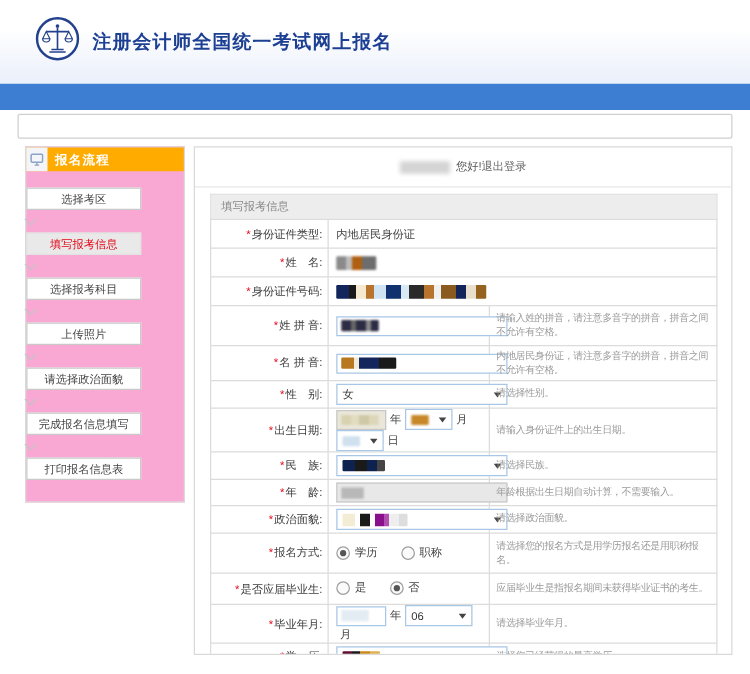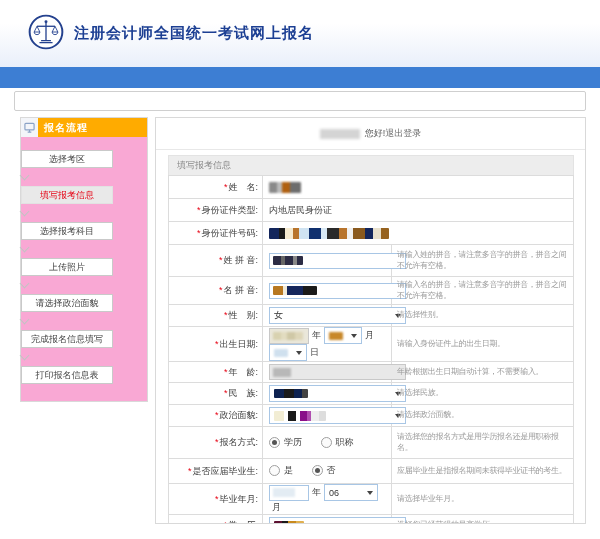--- a/index.html
+++ b/index.html
@@ -146,48 +146,48 @@
       <div class="secbar">填写报考信息</div>
       <table>
         <colgroup>
             <col style="width:94px">
             <col style="width:129px">
             <col>
           </colgroup>
 
         <tbody>
             <tr style="height:23px">
+          <td class="lab"><span class="req">*</span><span>身份证件类型:</span></td>
+          <td class="val" colspan="2"><span>内地居民身份证</span></td>
+        </tr>
+
+        <tr style="height:23px">
           <td class="lab"><span class="req">*</span><span>姓　名:</span></td>
           <td class="val" colspan="2"><span class="mx mx-name"></span></td>
-        </tr>
-
-        <tr style="height:23px">
-          <td class="lab"><span class="req">*</span><span>身份证件类型:</span></td>
-          <td class="val" colspan="2"><span>内地居民身份证</span></td>
         </tr>
 
         <tr style="height:23px">
           <td class="lab"><span class="req">*</span><span>身份证件号码:</span></td>
           <td class="val" colspan="2"><span class="mx mx-id"></span></td>
         </tr>
 
         <tr style="height:32px">
           <td class="lab"><span class="req">*</span><span>姓 拼 音:</span></td>
           <td class="val"><span class="inp w-lg">
                   <span class="mx mx-surname"></span>
                 </span></td>
           <td class="hint">请输入姓的拼音，请注意多音字的拼音，拼音之间不允许有空格。</td>
         </tr>
 
         <tr style="height:28px">
           <td class="lab"><span class="req">*</span><span>名 拼 音:</span></td>
           <td class="val"><span class="inp w-lg">
                   <span class="mx mx-given"></span>
                 </span></td>
-          <td class="hint">请输入名的拼音，请注意多音字的拼音，拼音之间不允许有空格。</td>
+          <td class="hint">内地居民身份证，请注意多音字的拼音，拼音之间不允许有空格。</td>
         </tr>
 
         <tr style="height:22px">
           <td class="lab"><span class="req">*</span><span>性　别:</span></td>
           <td class="val"><span class="sel w-lg">
                   <span>女</span>
                   <span class="arr"></span>
                 </span></td>
           <td class="hint">请选择性别。</td>
         </tr>
@@ -201,38 +201,38 @@
                   <span class="mx mx-month"></span>
                   <span class="arr"></span>
                 </span><span class="unit">月</span><span class="sel w-sm">
                   <span class="mx mx-day"></span>
                   <span class="arr"></span>
                 </span><span class="unit">日</span>
           </td>
           <td class="hint">请输入身份证件上的出生日期。</td>
         </tr>
 
+        <tr style="height:22px">
+          <td class="lab"><span class="req">*</span><span>民　族:</span></td>
+          <td class="val"><span class="sel w-lg">
+                  <span class="mx mx-nation"></span>
+                  <span class="arr"></span>
+                </span></td>
+          <td class="hint">请选择民族。</td>
+        </tr>
+
         <tr style="height:21px">
           <td class="lab"><span class="req">*</span><span>年　龄:</span></td>
           <td class="val"><span class="inp dis w-lg">
                   <span class="blur-age"></span>
                 </span></td>
           <td class="hint">年龄根据出生日期自动计算，不需要输入。</td>
         </tr>
 
         <tr style="height:22px">
-          <td class="lab"><span class="req">*</span><span>民　族:</span></td>
-          <td class="val"><span class="sel w-lg">
-                  <span class="mx mx-nation"></span>
-                  <span class="arr"></span>
-                </span></td>
-          <td class="hint">请选择民族。</td>
-        </tr>
-
-        <tr style="height:22px">
           <td class="lab"><span class="req">*</span><span>政治面貌:</span></td>
           <td class="val"><span class="sel w-lg">
                   <span class="mx mx-party"></span>
                   <span class="arr"></span>
                 </span></td>
           <td class="hint">请选择政治面貌。</td>
         </tr>
 
         <tr style="height:32px">
           <td class="lab"><span class="req">*</span><span>报名方式:</span></td>

